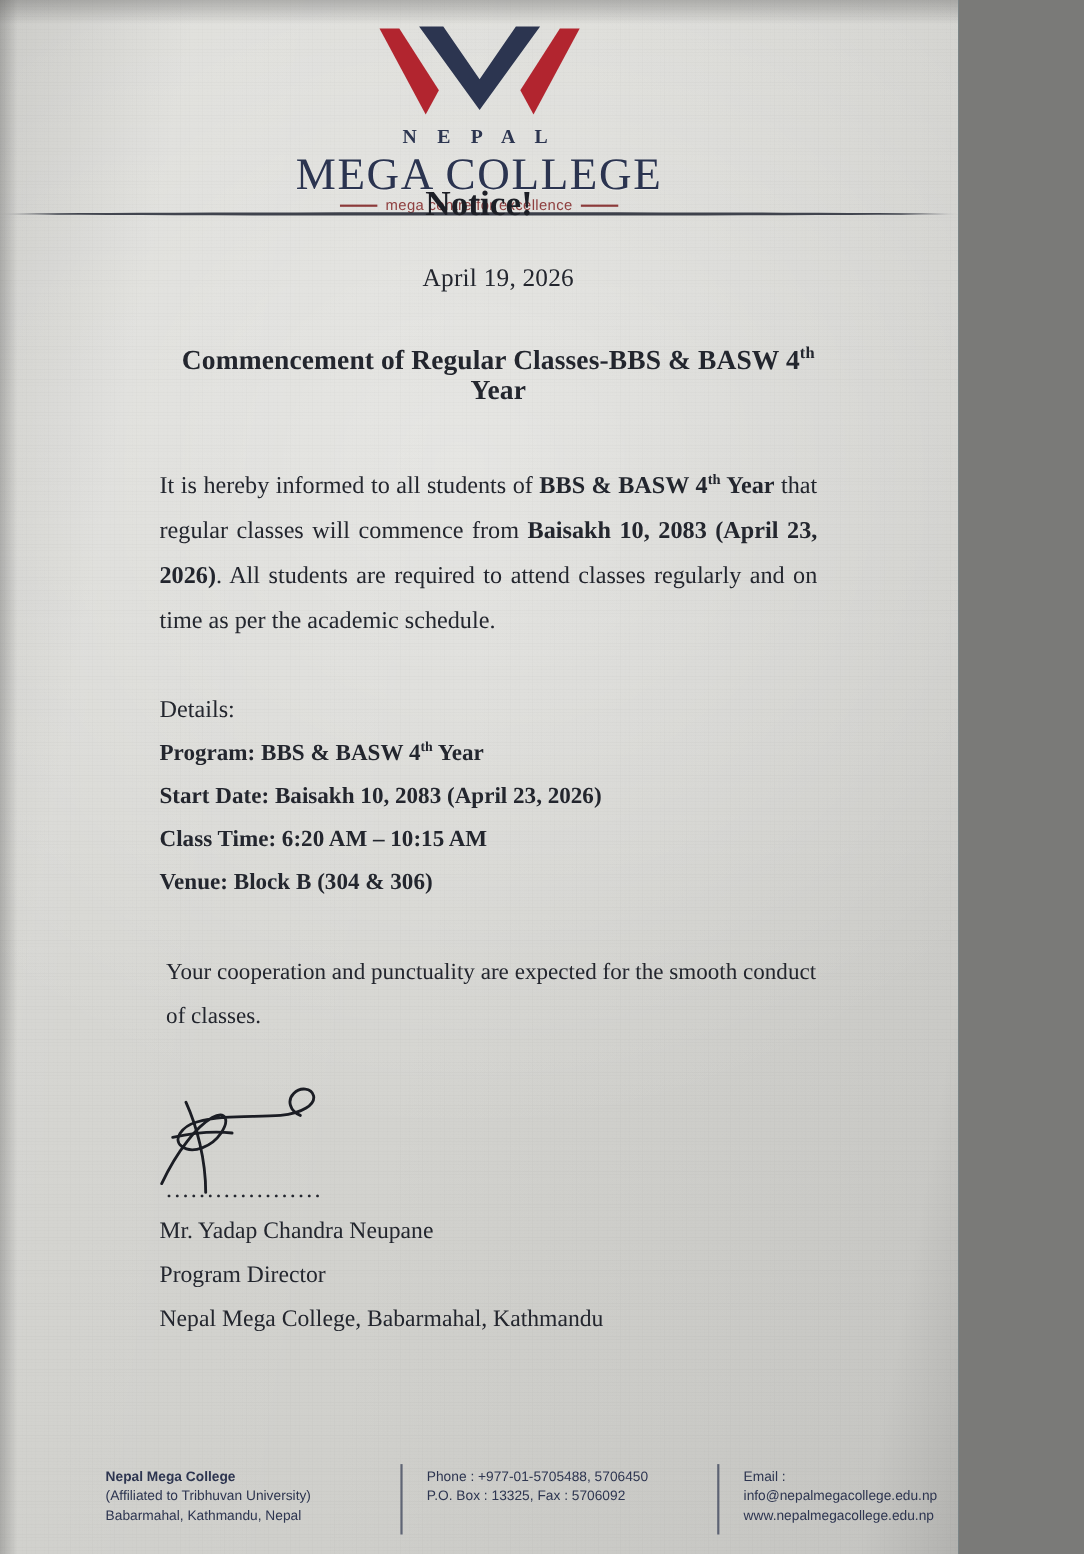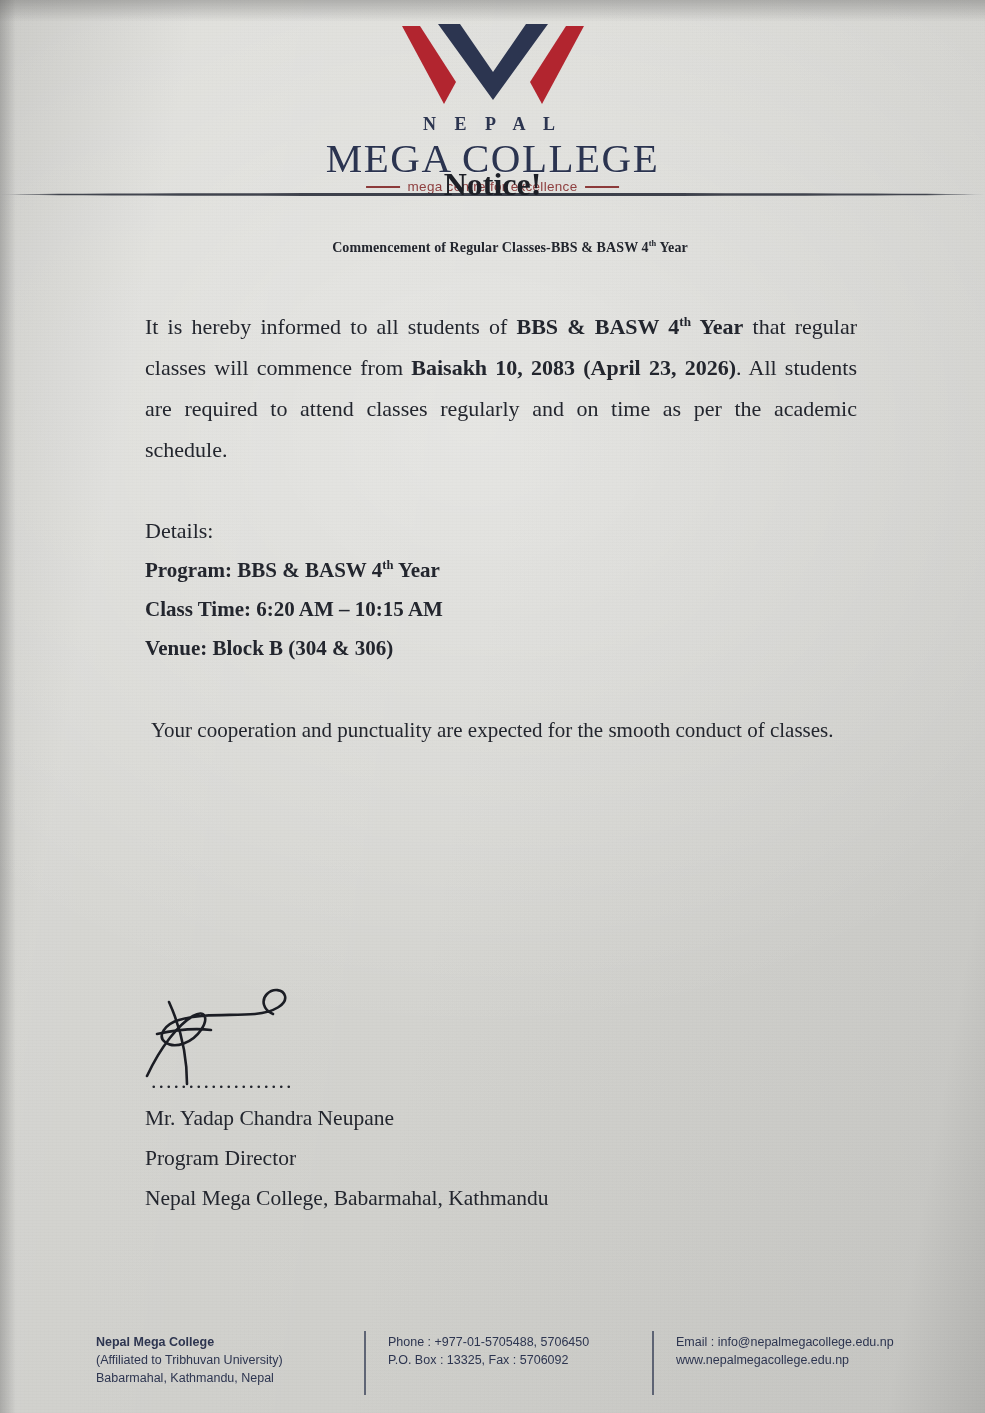--- a/index.html
+++ b/index.html
@@ -2,21 +2,21 @@
 <html><head>
 <meta charset="utf-8">
 <style>
   html, body {
     margin: 0;
     padding: 0;
     background: #7a7a78;
   }
   #page {
     position: relative;
-    width: 985px;
+    width: 871px;
     height: 1413px;
     overflow: hidden;
     background: #7dd3fc;
     font-family: "Liberation Serif", serif;
     color: #23262e;
   }
   
   #paper-texture {
     position: absolute;
     inset: 0;
@@ -137,21 +137,21 @@
     top: 240px;
   }
   #notice-date {
     text-align: center;
     font-size: 23px;
     margin-bottom: 48px;
     letter-spacing: 0.2px;
   }
   #notice-title {
     text-align: center;
-    font-size: 14px;
+    font-size: 25px;
     font-weight: 700;
     margin-bottom: 50px;
     letter-spacing: 0.1px;
   }
   .body-para {
     font-size: 22px;
     line-height: 41px;
     text-align: justify;
     text-justify: inter-word;
     margin: 0 18px 20px 0;
@@ -271,36 +271,40 @@
       <span id="tagline-text">mega centre for excellence</span>
       <span class="tagline-dash"></span>
     </div>
 
     <div id="notice-stamp">Notice!</div>
     <div id="head-rule"></div>
   </div>
 
   <div id="body-area">
 
+    <div id="notice-date">April 19, 2026</div>
 
     <div id="notice-title">
       <span>Commencement of Regular Classes-BBS &amp; BASW 4</span><sup>th</sup><span> Year</span>
     </div>
 
     <p class="body-para">
       <span>It is hereby informed to all students of </span><b><span>BBS &amp; BASW 4</span><sup>th</sup><span> Year</span></b><span> that regular classes will commence from </span><b>Baisakh 10, 2083 (April 23, 2026)</b><span>. All students are required to attend classes regularly and on time as per the academic schedule.</span>
     </p>
 
     <div id="details-block">
       <div id="details-label">Details:</div>
 
       <div class="detail-line">
         <span>Program: BBS &amp; BASW 4</span><sup>th</sup><span> Year</span>
       </div>
 
+      <div class="detail-line">
+        <span>Start Date: Baisakh 10, 2083 (April 23, 2026)</span>
+      </div>
 
       <div class="detail-line">
         <span>Class Time: 6:20 AM – 10:15 AM</span>
       </div>
 
       <div class="detail-line">
         <span>Venue: Block B (304 &amp; 306)</span>
       </div>
     </div>
 

